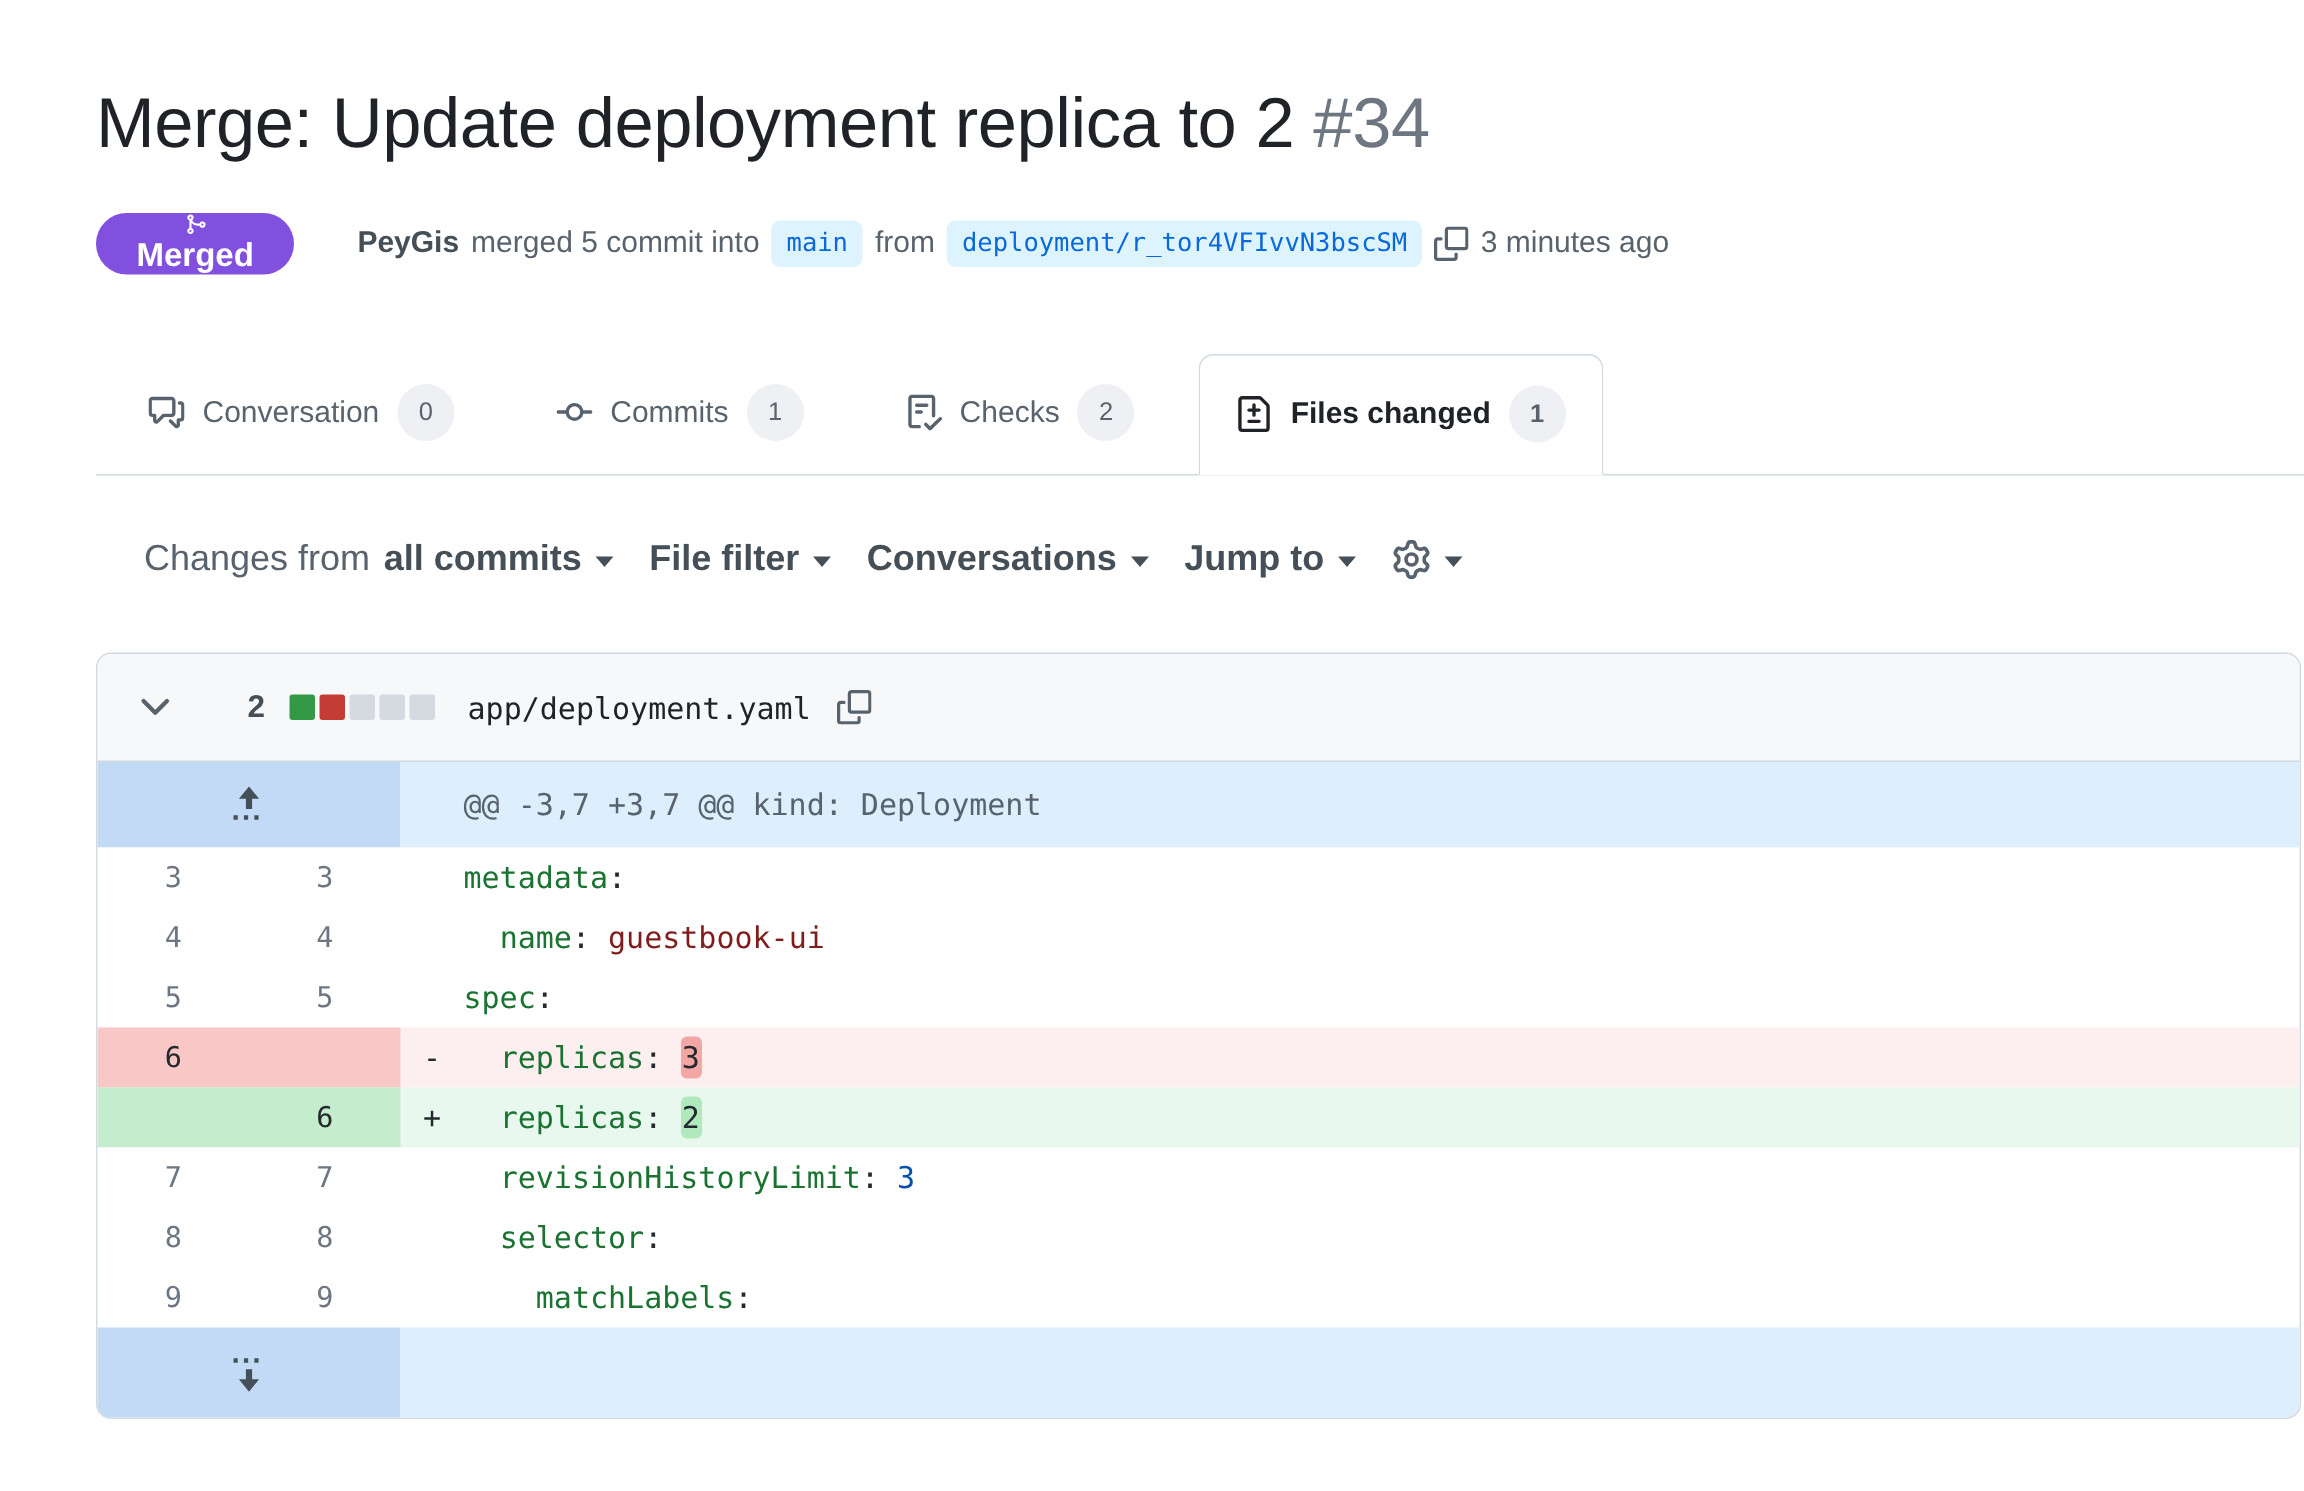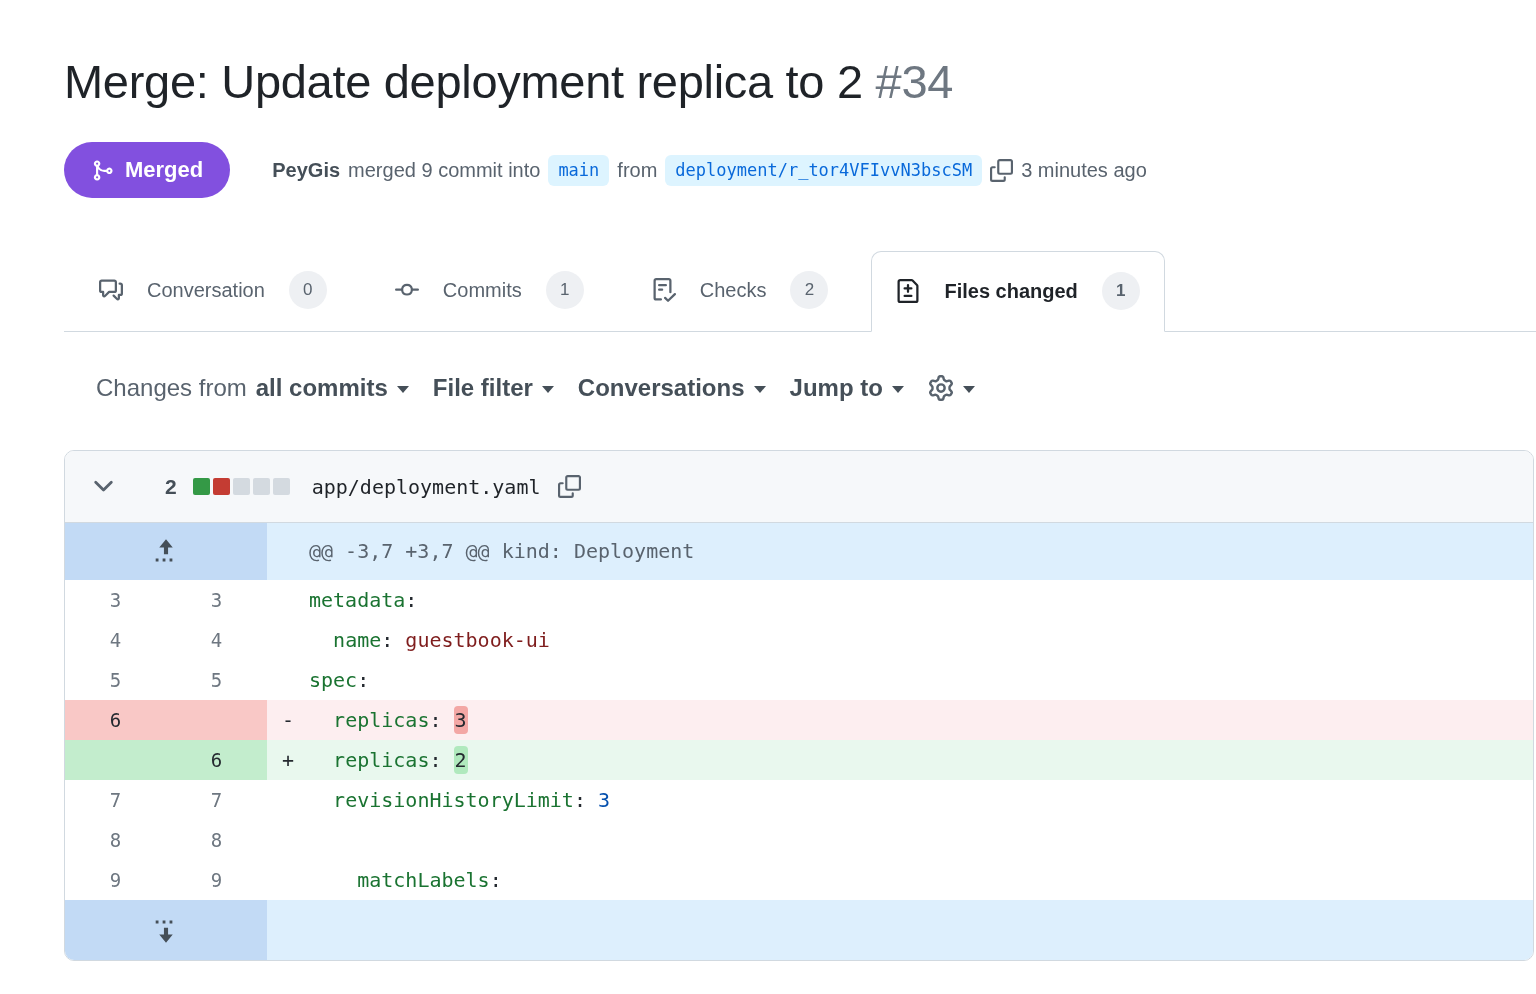--- a/index.html
+++ b/index.html
@@ -5,34 +5,34 @@
   * { box-sizing: border-box; margin: 0; padding: 0; }
   html, body { width: 1536px; height: 994px; overflow: hidden; background: #ffffff;
     font-family: "Liberation Sans", sans-serif; color: #1f2328; }
   .container { padding-left: 64px; }
 
   
   h1.pr-title { margin-top: 52px; font-size: 47px; font-weight: 400; line-height: 60px; letter-spacing: -0.3px; }
   h1.pr-title .pr-number { color: #6e7781; font-weight: 400; }
 
   .byline-row { margin-top: 30px; display: flex; align-items: center; gap: 18px; }
-  .merged-badge { display: inline-flex; align-items: center; gap: 11px; background: #8250df; color: #fff;
-    height: 56px; padding: 0 27px; border-radius: 29px; font-size: 22px; font-weight: 600; }
+  .merged-badge { display: inline-flex; align-items: center; background: #8250df; color: #fff;
+    height: 41px; padding: 0 27px; border-radius: 29px; font-size: 22px; font-weight: 600; flex-direction: column; }
   .merged-badge svg { width: 23px; height: 23px; fill: #fff; }
   .byline { display: flex; align-items: center; gap: 8px; font-size: 20px; color: #59636e; }
   .byline .author { font-weight: 700; color: #454f58; margin-left: 24px; }
   .branch-pill { font-family: "DejaVu Sans Mono", monospace; font-size: 17px; color: #0969da;
     background: #ddf4ff; padding: 5px 10px 6px; border-radius: 6px; cursor: pointer; }
   .icon-btn { background: none; border: none; cursor: pointer; color: #59636e; display: inline-flex; align-items: center; }
   .icon-btn svg { fill: currentColor; }
 
   
   .tab-nav { margin-top: 52px; display: flex; align-items: flex-end; gap: 18px; padding-left: 10px;
     border-bottom: 1px solid #d1d9e0; margin-right: 0; }
-  .tab { display: flex; align-items: center; gap: 24px; padding: 20px 24px 21px; font-size: 20px;
+  .tab { display: flex; align-items: center; gap: 12px; padding: 20px 24px 21px; font-size: 20px;
     color: #59636e; cursor: pointer; background: transparent; border: 1px solid transparent; }
   .tab svg { width: 24px; height: 24px; fill: currentColor; flex: none; }
   .tab .counter { font-size: 17px; color: #59636e; background: #eef0f3; border-radius: 19px;
     min-width: 38px; height: 38px; line-height: 38px; text-align: center; padding: 0 8px; }
   .tab.active { background: #fff; border: 1px solid #d1d9e0; border-bottom-color: #ffffff;
     border-radius: 10px 10px 0 0; margin-bottom: -1px; color: #1f2328; font-weight: 700; }
   .tab.active svg { fill: #1f2328; }
 
   
   .toolbar { margin-top: 42px; padding-left: 32px; display: flex; align-items: center; gap: 24px; font-size: 24px; text-align: right; }
@@ -101,21 +101,21 @@
 
   <div class="byline-row">
     <span class="merged-badge">
       <svg viewBox="0 0 16 16">
           <path d="M5.45 5.154A4.25 4.25 0 0 0 9.25 7.5h1.378a2.251 2.251 0 1 1 0 1.5H9.25A5.734 5.734 0 0 1 5 7.123v3.505a2.25 2.25 0 1 1-1.5 0V5.372a2.25 2.25 0 1 1 1.95-.218ZM4.25 13.5a.75.75 0 1 0 0-1.5.75.75 0 0 0 0 1.5Zm8.5-4.5a.75.75 0 1 0 0-1.5.75.75 0 0 0 0 1.5ZM5 3.25a.75.75 0 1 0 0 .005V3.25Z"></path>
         </svg>
       <span>Merged</span>
     </span>
     <span class="byline">
       <span class="author">PeyGis</span>
-      <span>merged 9 commit into</span>
+      <span>merged 5 commit into</span>
       <span class="branch-pill">main</span>
       <span>from</span>
       <span class="branch-pill">deployment/r_tor4VFIvvN3bscSM</span>
       <button class="icon-btn copy-branch-btn">
         <svg viewBox="0 0 16 16">
             <path d="M0 6.75C0 5.784.784 5 1.75 5h1.5a.75.75 0 0 1 0 1.5h-1.5a.25.25 0 0 0-.25.25v7.5c0 .138.112.25.25.25h7.5a.25.25 0 0 0 .25-.25v-1.5a.75.75 0 0 1 1.5 0v1.5A1.75 1.75 0 0 1 9.25 16h-7.5A1.75 1.75 0 0 1 0 14.25Zm5-5C5 .784 5.784 0 6.75 0h7.5C15.216 0 16 .784 16 1.75v7.5A1.75 1.75 0 0 1 14.25 11h-7.5A1.75 1.75 0 0 1 5 9.25Zm1.75-.25a.25.25 0 0 0-.25.25v7.5c0 .138.112.25.25.25h7.5a.25.25 0 0 0 .25-.25v-7.5a.25.25 0 0 0-.25-.25Z"></path>
           </svg>
       </button>
       <span>3 minutes ago</span>
     </span>
@@ -255,20 +255,21 @@
           <div class="drow context">
             <span class="num">7</span>
             <span class="num">7</span>
             <span class="sign"></span>
             <span class="codecell"><span class="c-p">  </span><span class="c-key">revisionHistoryLimit</span><span class="c-p">: </span><span class="c-num">3</span></span>
           </div>
           <div class="drow context">
             <span class="num">8</span>
             <span class="num">8</span>
             <span class="sign"></span>
+            <span class="codecell"><span class="c-p">  </span><span class="c-key">selector</span><span class="c-p">:</span></span>
           </div>
           <div class="drow context">
             <span class="num">9</span>
             <span class="num">9</span>
             <span class="sign"></span>
             <span class="codecell"><span class="c-p">    </span><span class="c-key">matchLabels</span><span class="c-p">:</span></span>
           </div>
         </div>
 
       <div class="footer-row">

